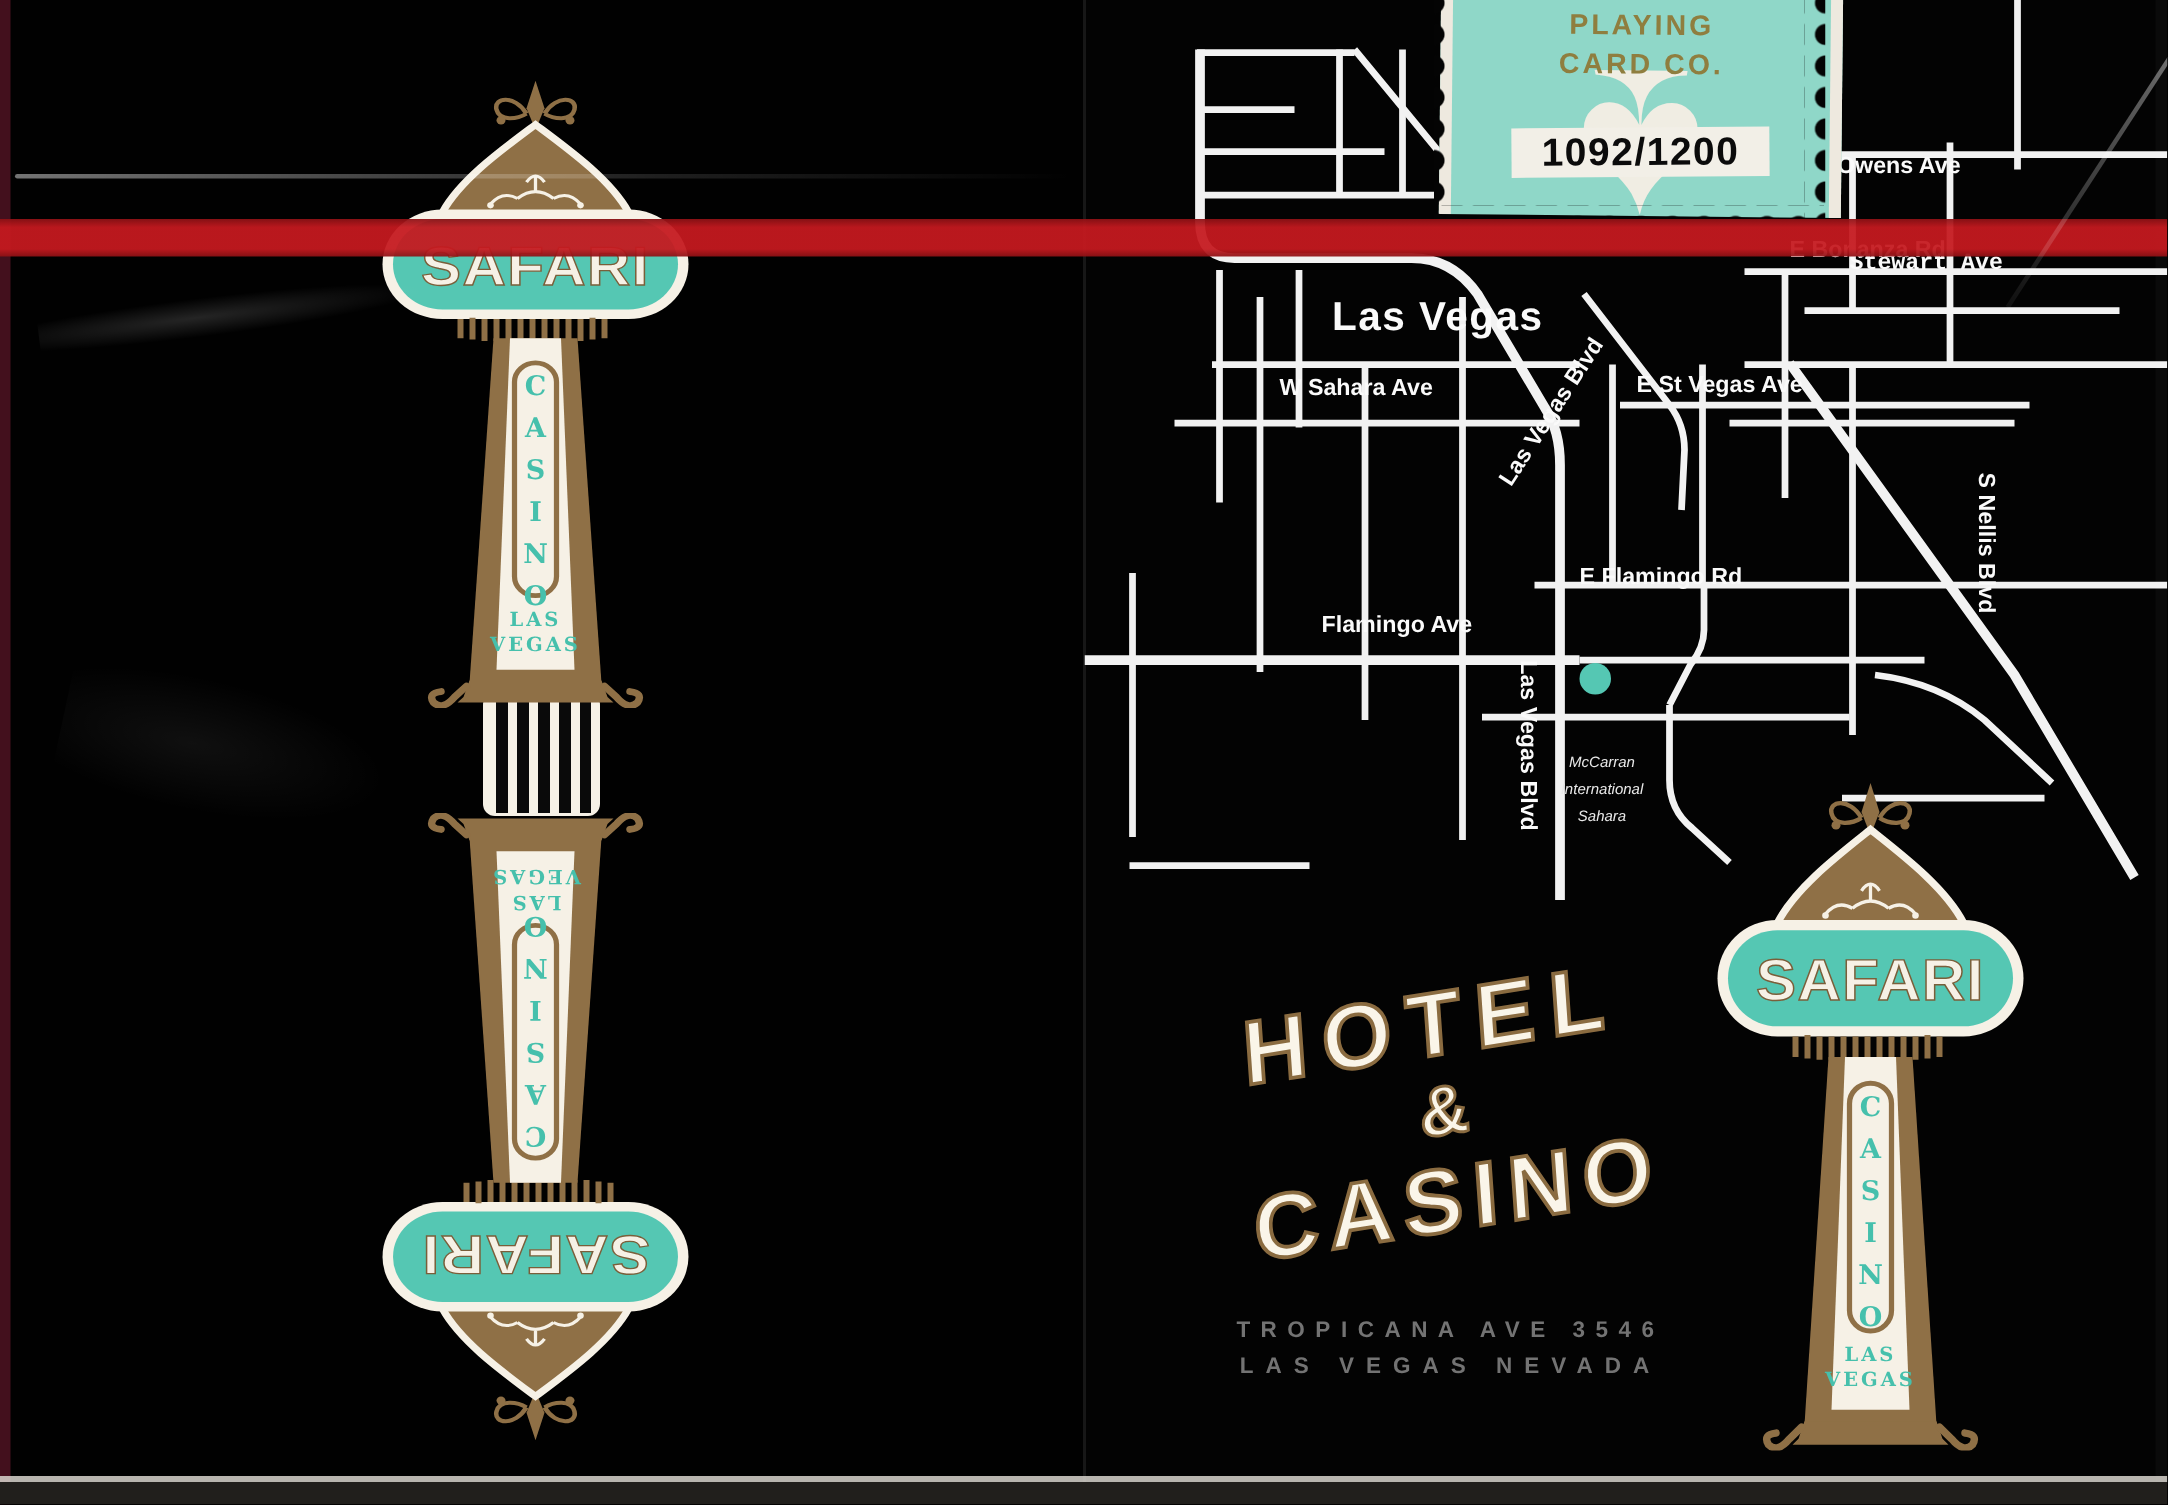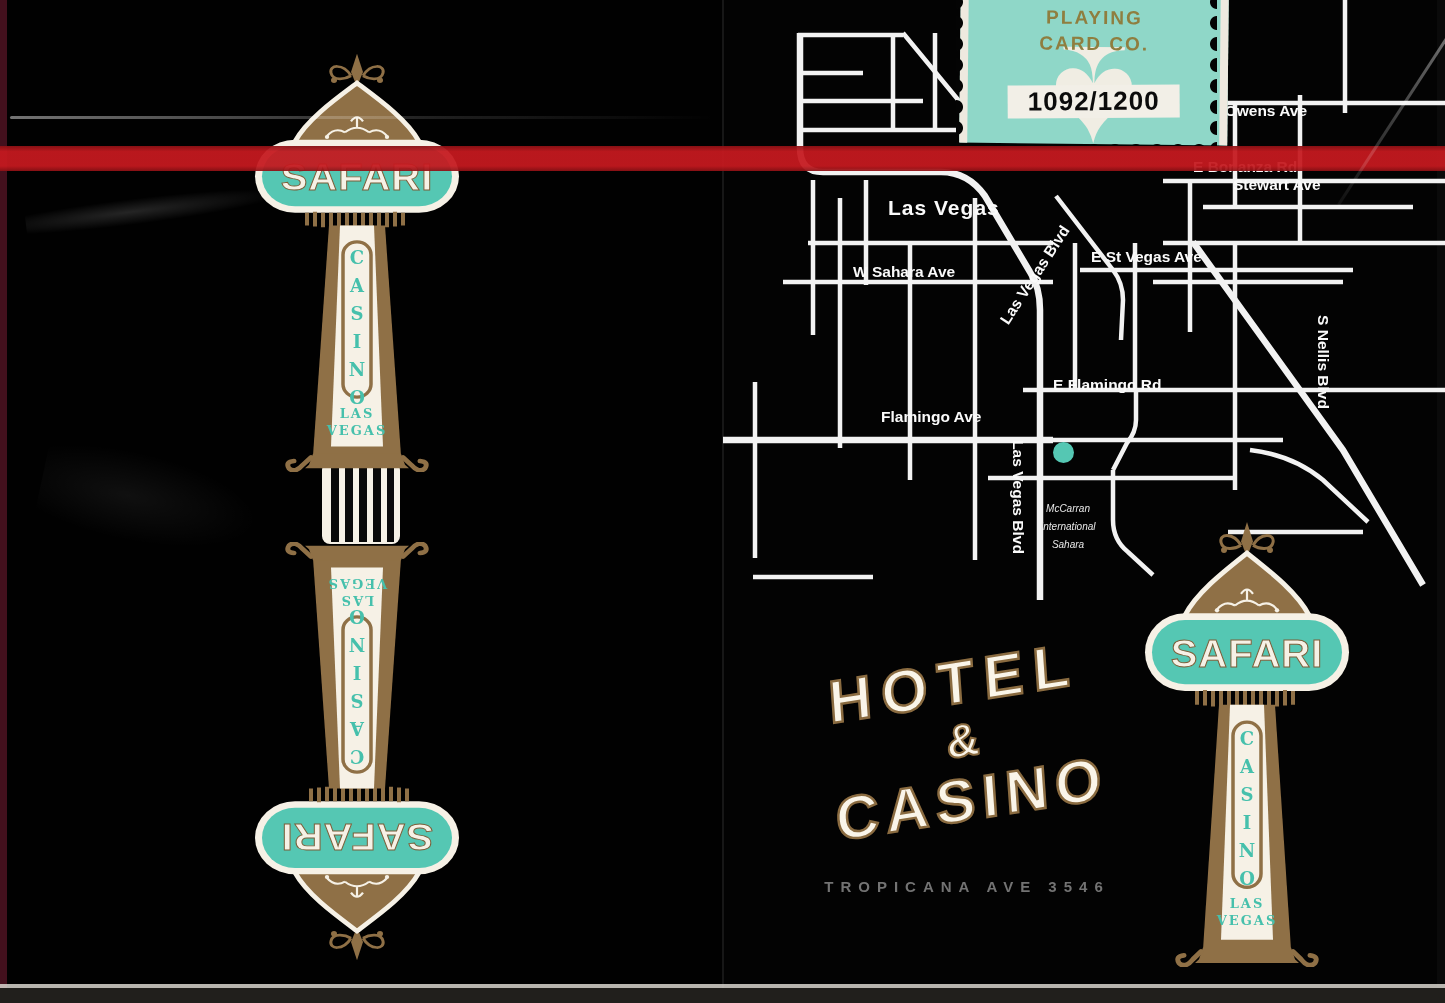--- a/index.html
+++ b/index.html
@@ -54,21 +54,21 @@
   .bars-panel{left:322px;top:462px;width:78px;height:82px;background:#f6f1e6;border-radius:8px;z-index:19;}
   .bars{position:absolute;left:6px;right:6px;top:2px;bottom:2px;
     background:repeating-linear-gradient(90deg,#f6f1e6 0 3px,#0a0a0a 3px 11px,#f6f1e6 11px 14px);}
 
   
   .map-layer{left:723px;top:0;width:722px;height:620px;z-index:10;}
   .map-lines{stroke:#f2f2f2;fill:none;}
   .mthin{stroke-width:4.5;}
   .mthick{stroke-width:6.5;}
   .map-label{position:absolute;font-weight:bold;font-size:15.5px;color:#fafafa;white-space:nowrap;z-index:12;}
-  .map-city{font-size:21px;letter-spacing:1px;}
+  .map-city{font-size:27px;letter-spacing:1px;}
   .rot-road{width:120px;text-align:center;}
   .map-airport{font-style:italic;font-weight:normal;font-size:10px;color:#e9e9e9;text-align:center;line-height:18px;width:120px;white-space:normal;}
   .map-dot{width:21px;height:21px;border-radius:50%;z-index:12;}
 
   
   .seal{left:960px;top:-8px;width:252px;height:152px;background:#8fd7c8;z-index:30;
     border-left:8px solid #eee9df;border-right:8px solid #eee9df;transform:rotate(.6deg);overflow:hidden;}
   .seal-perf{position:absolute;z-index:31;pointer-events:none;}
   .perf-l{left:956px;top:-8px;width:14px;height:160px;
     background:radial-gradient(circle 7px at 0 10px,#040404 6.5px,transparent 7.5px);background-size:14px 21px;background-repeat:repeat-y;}
@@ -122,23 +122,23 @@
                  M527,450Q570,455 600,480L645,522"></path>
       </g>
       <g class="map-lines mthick">
         <path d="M77,33V148Q77,172 100,172H218Q245,172 262,196L307,272Q317,287 317,310V600"></path>
         <path d="M0,440H330"></path>
         <path d="M470,242L620,450L700,585"></path>
       </g>
     </svg>
     <div class="map-label" style="left:487px;top:102px;">E Owens Ave</div>
     <div class="map-label" style="left:470px;top:158px;">E Bonanza Rd</div>
-    <div class="map-label" style="left:510px;top:176px;">Stewart Ave</div>
+    <div class="map-label" style="left:510px;top:166px;font-family:Liberation Mono, monospace;">Stewart Ave</div>
     <div class="map-label map-city" style="left:165px;top:196px;">Las Vegas</div>
-    <div class="map-label" style="left:130px;top:263px;">W Sahara Ave</div>
+    <div class="map-label" style="left:130px;top:250px;">W Sahara Ave</div>
     <div class="map-label" style="left:368px;top:248px;">E St Vegas Ave</div>
     <div class="map-label rot-road" style="left:252px;top:266px;transform:rotate(-57deg);">Las Vegas Blvd</div>
     <div class="map-label rot-road" style="left:540px;top:353px;transform:rotate(90deg);">S Nellis Blvd</div>
     <div class="map-label" style="left:330px;top:364px;margin-top:12px;">E Flamingo Rd</div>
     <div class="map-label" style="left:158px;top:408px;">Flamingo Ave</div>
     <div class="map-label rot-road" style="left:235px;top:488px;transform:rotate(90deg);">Las Vegas Blvd</div>
     <div class="map-label map-airport" style="left:285px;top:500px;">
       <div>McCarran</div>
       <div>International</div>
       <div>Sahara</div>
@@ -260,20 +260,21 @@
   </div>
 
   <div class="abs hc-title">
     <div class="hc-line">HOTEL</div>
     <div class="hc-amp">&amp;</div>
     <div class="hc-line hc-line2">CASINO</div>
   </div>
 
   <div class="abs address">
     <div class="addr1">TROPICANA AVE 3546</div>
+    <div class="addr2">LAS VEGAS NEVADA</div>
   </div>
 
   <div class="abs red-stripe"></div>
 
   <div class="abs sheen sheen-h1"></div>
   <div class="abs sheen sheen-h2"></div>
   <div class="abs sheen sheen-h3"></div>
   <div class="abs sheen sheen-d1"></div>
   <div class="abs bottom-line"></div>
   <div class="abs bottom-shadow"></div>

